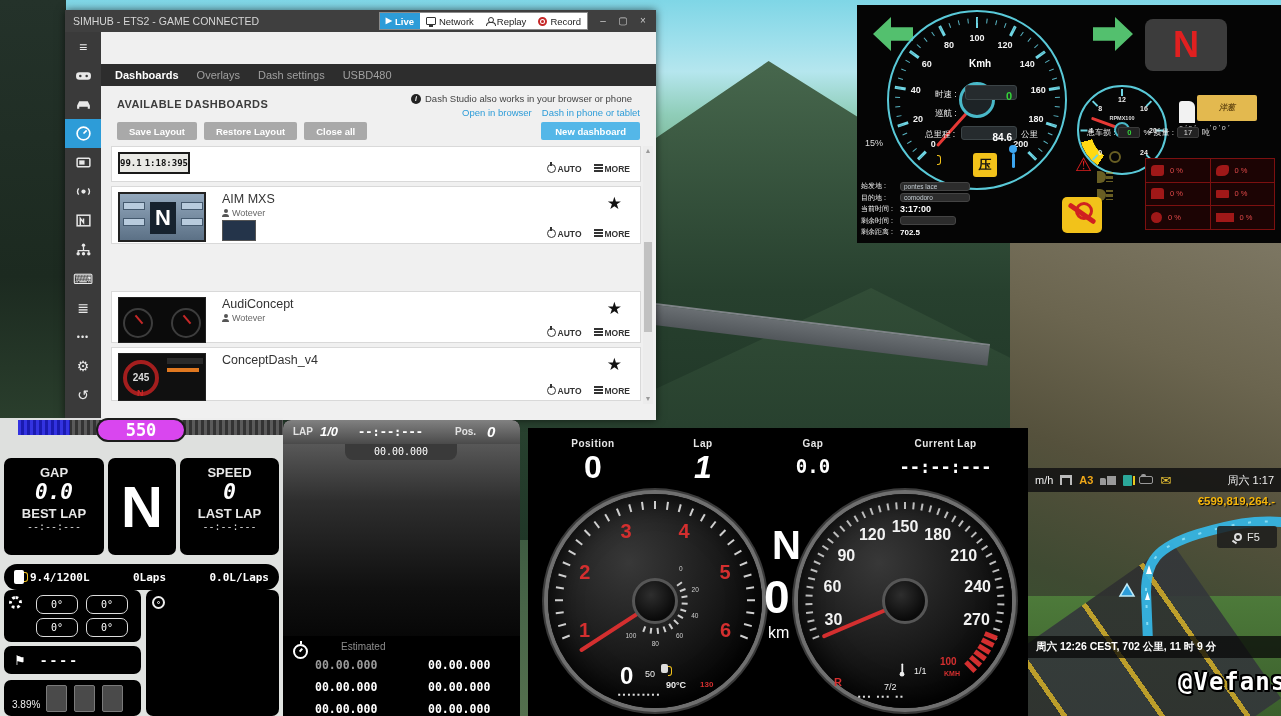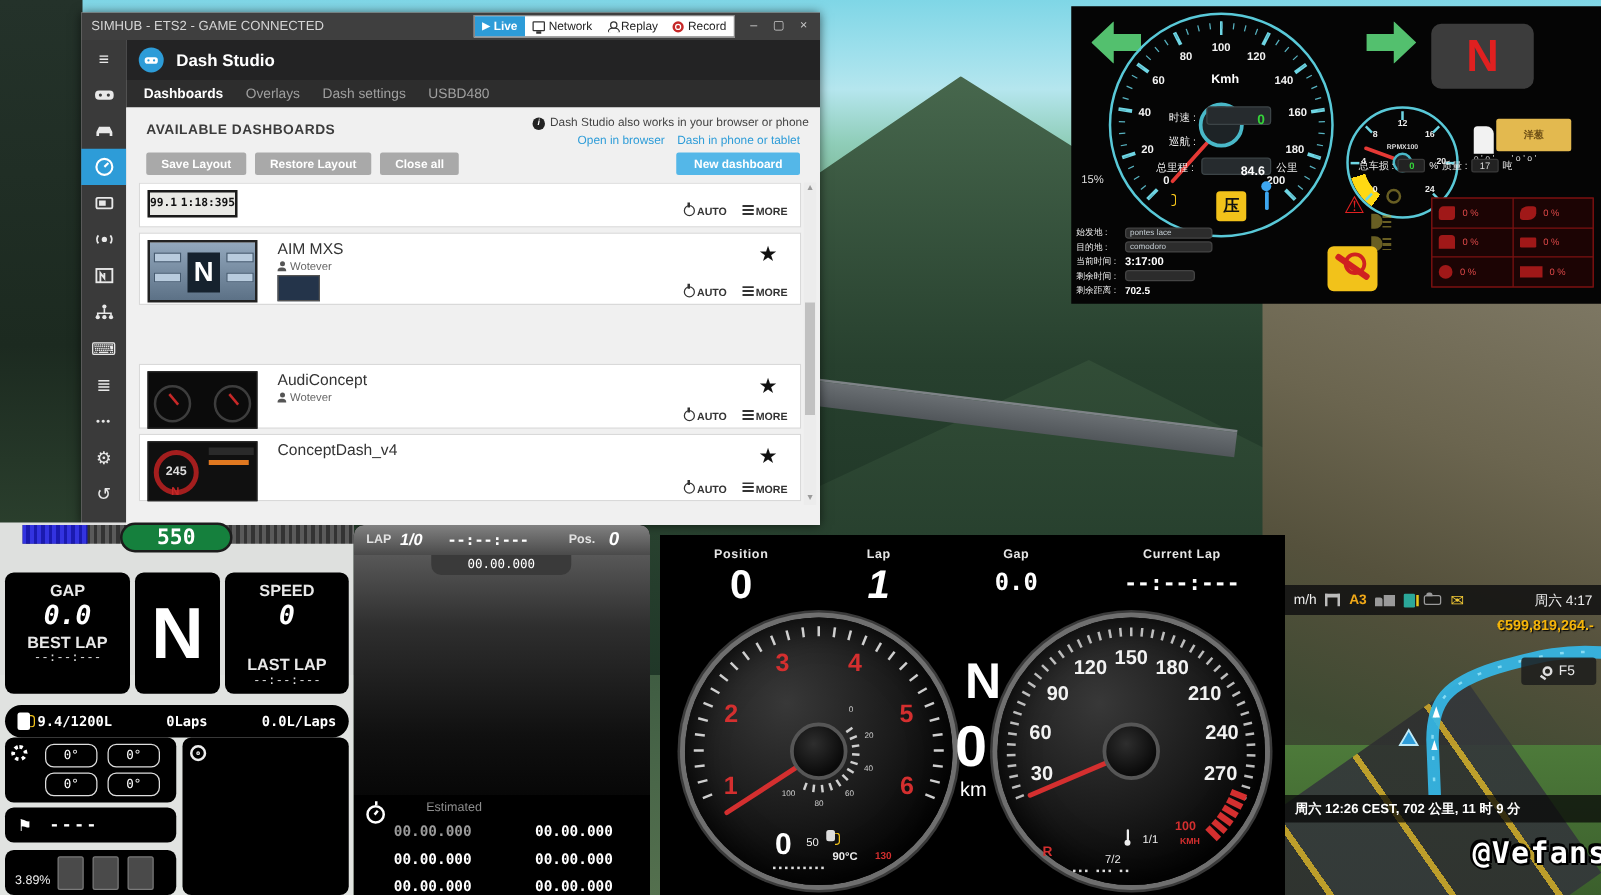--- a/index.html
+++ b/index.html
@@ -52,21 +52,21 @@
   .logo-circle { width:20px; height:20px; border-radius:50%; background:#2d9cd8; margin-left:10px; display:flex; align-items:center; justify-content:center; }
   .logo-circle svg { width:12px; height:12px; }
   .app-title { color:#fff; font-size:13.5px; font-weight:600; margin-left:10px; }
 
   .tabbar { left:36px; top:54px; width:555px; height:22px; background:#2d2d2d; display:flex; align-items:center; gap:2px; padding-left:6px; }
   .tab { color:#a0a0a0; font-size:11px; padding:0 8px; }
   .tab-active { color:#fff; font-weight:bold; }
 
   .content { left:36px; top:76px; width:555px; height:334px; background:#f0f0f0; }
   .sec-title { left:16px; top:12px; font-size:11px; font-weight:bold; color:#3c3c3c; letter-spacing:.4px; }
-  .info-line { right:9px; top:7px; font-size:9.5px; color:#444; display:flex; align-items:flex-end; gap:4px;padding-left:32px; }
+  .info-line { right:24px; top:7px; font-size:9.5px; color:#444; display:flex; align-items:flex-end; gap:4px;padding-left:32px; }
   .ic-info { width:10px; height:10px; background:#222; color:#fff; border-radius:50%; font-size:7px; text-align:center; line-height:10px; font-weight:bold; font-style:italic; }
   .links-line { right:16px; top:21px; font-size:9.5px; display:flex; gap:10px; }
   .blue-link { color:#2d9cd8; }
   .btn-row { left:16px; top:36px; display:flex; gap:7px; }
   .gray-btn { height:18px; background:#a9a9a9; color:#fff; font-size:9.5px; font-weight:bold; display:flex; align-items:center; padding:0 12px; border-radius:2px; }
   .blue-btn { right:16px; top:36px; height:18px; background:#54b7e8; color:#fff; font-size:9.5px; font-weight:bold; display:flex; align-items:center; padding:0 14px; border-radius:2px; }
 
   .dash-list { left:10px; top:60px; width:530px; height:258px; overflow:hidden; }
   .card { position:relative; background:#fff; border:1px solid #d9d9d9; margin-bottom:4px; }
   .card-name { position:absolute; left:110px; top:5px; font-size:12.5px; color:#333; }
@@ -140,34 +140,34 @@
   .sun-ic { width:12px; height:12px; border:2px solid #b9a83c; border-radius:50%; opacity:.55; }
   .belt-box { left:205px; top:192px; width:40px; height:36px; background:#f2c21a; border-radius:5px; position:absolute; }
   .belt-box::before { content:""; position:absolute; left:13px; top:5px; width:12px; height:12px; border:3px solid #d02020; border-radius:50%; }
   .belt-box::after { content:""; position:absolute; left:4px; top:14px; width:32px; height:5px; background:#d02020; transform:rotate(35deg); border-radius:2px; }
   .fld-lab { font-size:7px; color:#f0f0f0; white-space:nowrap; }
   .fld-box { background:#2c2c2c; border:1px solid #444; border-radius:3px; color:#c5ced4; font-size:6.5px; padding:0 3px; height:9px; line-height:8px; overflow:hidden; }
   .fld-big { color:#fff; font-weight:bold; font-size:9px; }
   .dmg-grid { left:288px; top:153px; width:130px; height:72px; display:grid; grid-template-columns:1fr 1fr; grid-template-rows:1fr 1fr 1fr; gap:1px; background:#7c1010; border:1px solid #7c1010; }
   .dmg-cell { background:#1c0404; display:flex; align-items:center; gap:6px; padding-left:5px; color:#e24a4a; font-size:7.5px; }
   .dmg-ic { width:13px; height:11px; background:#b71c1c; opacity:.85; }
-  .truckicon { left:322px; top:86px; width:96px; height:40px; }
+  .truckicon { left:322px; top:86px; width:96px; height:40px;font-style:italic; }
   .cab { position:absolute; left:0; bottom:8px; width:16px; height:22px; background:#f2f2f2; border-radius:3px 6px 0 0; }
   .trailer { position:absolute; left:18px; bottom:10px; width:60px; height:26px; background:#e3b94f; color:#6b4d14; font-size:8px; font-weight:bold; text-align:center; line-height:26px; border-radius:2px; }
   .wheels { position:absolute; left:0; bottom:0; width:96px; color:#ddd; font-size:7px; letter-spacing:2px; }
   .tl-row { left:230px; top:122px; font-size:8px; color:#eee; display:flex; align-items:center; gap:3px; position:absolute; }
   .mini-box { background:#222; border:1px solid #3a3a3a; border-radius:2px; min-width:22px; height:11px; text-align:center; font-size:7.5px; color:#ddd; line-height:10px; padding:0 2px; }
 
   
   #leftdash { left:0; top:418px; width:283px; height:298px; background:rgba(238,238,238,.92); }
   .ld-bar { left:18px; top:2px; width:265px; height:15px;
     background:repeating-linear-gradient(90deg,#5a5a5a 0 3px,#333 3px 6px); }
   .ld-blue { left:18px; top:2px; width:52px; height:15px;
     background:repeating-linear-gradient(90deg,#3333e0 0 3px,#1a1ab0 3px 6px); }
-  .ld-pill { left:96px; top:0; width:90px; height:24px; background:#15803d; border:2px solid #1c1c1c; border-radius:13px; color:#fff; font-family:"DejaVu Sans Mono",monospace; font-size:17px; font-weight:bold; text-align:center; line-height:20px; }
+  .ld-pill { left:96px; top:0; width:90px; height:24px; background:#d946ef; border:2px solid #1c1c1c; border-radius:13px; color:#fff; font-family:"DejaVu Sans Mono",monospace; font-size:17px; font-weight:bold; text-align:center; line-height:20px; }
   .ld-panel { position:absolute; background:#000; border-radius:7px; color:#fff; }
   .ld-gap { left:4px; top:40px; width:100px; height:97px; text-align:center; }
   .ld-n { left:108px; top:40px; width:68px; height:97px; text-align:center; }
   .ld-n span { font-size:58px; font-weight:bold; line-height:97px; }
   .ld-speed { left:180px; top:40px; width:99px; height:97px; text-align:center; }
   .ld-h { font-size:13px; font-weight:bold; color:#e8e8e8; margin-top:7px; }
   .ld-v { font-size:21px; font-weight:bold; font-style:italic; font-family:"DejaVu Sans Mono",monospace; }
   .ld-t { font-size:10px; font-family:"DejaVu Sans Mono",monospace; color:#ddd; }
   .ld-fuel { left:4px; top:146px; width:275px; height:26px; border-radius:13px; display:flex; align-items:center; gap:0; font-family:"DejaVu Sans Mono",monospace; font-size:11px; font-weight:bold; padding:0 10px; justify-content:space-between; }
   .ld-tires { left:4px; top:172px; width:137px; height:52px; }
@@ -338,30 +338,20 @@
             <path d="M8 5.5 V9 M3 10.5 V9 H13 V10.5" stroke="#e8e8e8" fill="none" stroke-width="1.2"></path>
           </svg>
         </div>
       <div class="sb-item">⌨</div>
       <div class="sb-item">≣</div>
       <div class="sb-item" style="font-size:9px; letter-spacing:1px;">•••</div>
       <div class="sb-item">⚙</div>
       <div class="sb-item">↺</div>
     </div>
 
-    <div class="abs appbar">
-      <span class="logo-circle">
-          <svg viewBox="0 0 16 16">
-            <rect x="1" y="5" width="14" height="7" rx="3" fill="#fff"></rect>
-            <circle cx="5" cy="8.5" r="1.2" fill="#2d9cd8"></circle>
-            <circle cx="11" cy="8.5" r="1.2" fill="#2d9cd8"></circle>
-          </svg>
-        </span>
-      <span class="app-title">Dash Studio</span>
-    </div>
 
     <div class="abs tabbar">
       <span class="tab tab-active">Dashboards</span>
       <span class="tab">Overlays</span>
       <span class="tab">Dash settings</span>
       <span class="tab">USBD480</span>
     </div>
 
     <div class="abs content">
       <span class="abs sec-title">AVAILABLE DASHBOARDS</span>
@@ -606,21 +596,21 @@
     <div class="ld-panel ld-gap">
       <div class="ld-h">GAP</div>
       <div class="ld-v">0.0</div>
       <div class="ld-h" style="margin-top:2px;">BEST LAP</div>
       <div class="ld-t">--:--:---</div>
     </div>
     <div class="ld-panel ld-n"><span>N</span></div>
     <div class="ld-panel ld-speed">
       <div class="ld-h">SPEED</div>
       <div class="ld-v">0</div>
-      <div class="ld-h" style="margin-top:20px;">LAST LAP</div>
+      <div class="ld-h" style="margin-top:2px;">LAST LAP</div>
       <div class="ld-t">--:--:---</div>
     </div>
 
     <div class="ld-panel ld-fuel">
       <span style="display:flex; align-items:center; gap:6px;">
           <span class="ic-fuelpump" style="width:10px; height:14px; background:#fff; position:relative; display:inline-block;"></span>
           <span>9.4/1200L</span>
         </span>
       <span>0Laps</span>
       <span>0.0L/Laps</span>
@@ -740,21 +730,21 @@
       <polygon points="92,104 106,104 99,92" fill="#2d9cd8" stroke="#bfeaf8" stroke-width="1.5"></polygon>
     </svg>
     <div class="abs ra-top">
       <span>m/h</span>
       <span class="gantry-ic"></span>
       <span class="ra-orange">A3</span>
       <span class="truck-ic"></span>
       <span class="fuel-ic2"></span>
       <span class="bed-ic"></span>
       <span class="mail-ic">✉</span>
-      <span style="margin-left:auto;">周六 4:17</span>
+      <span style="margin-left:auto;">周六 1:17</span>
     </div>
     <span class="abs ra-money">€599,819,264.-</span>
     <div class="abs ra-f5">
       <span class="mag-ic"></span>
       <span>F5</span>
     </div>
     <div class="abs ra-bottom">
       <span>周六 12:26 CEST, 702 公里, 11 时 9 分</span>
     </div>
   </div>

